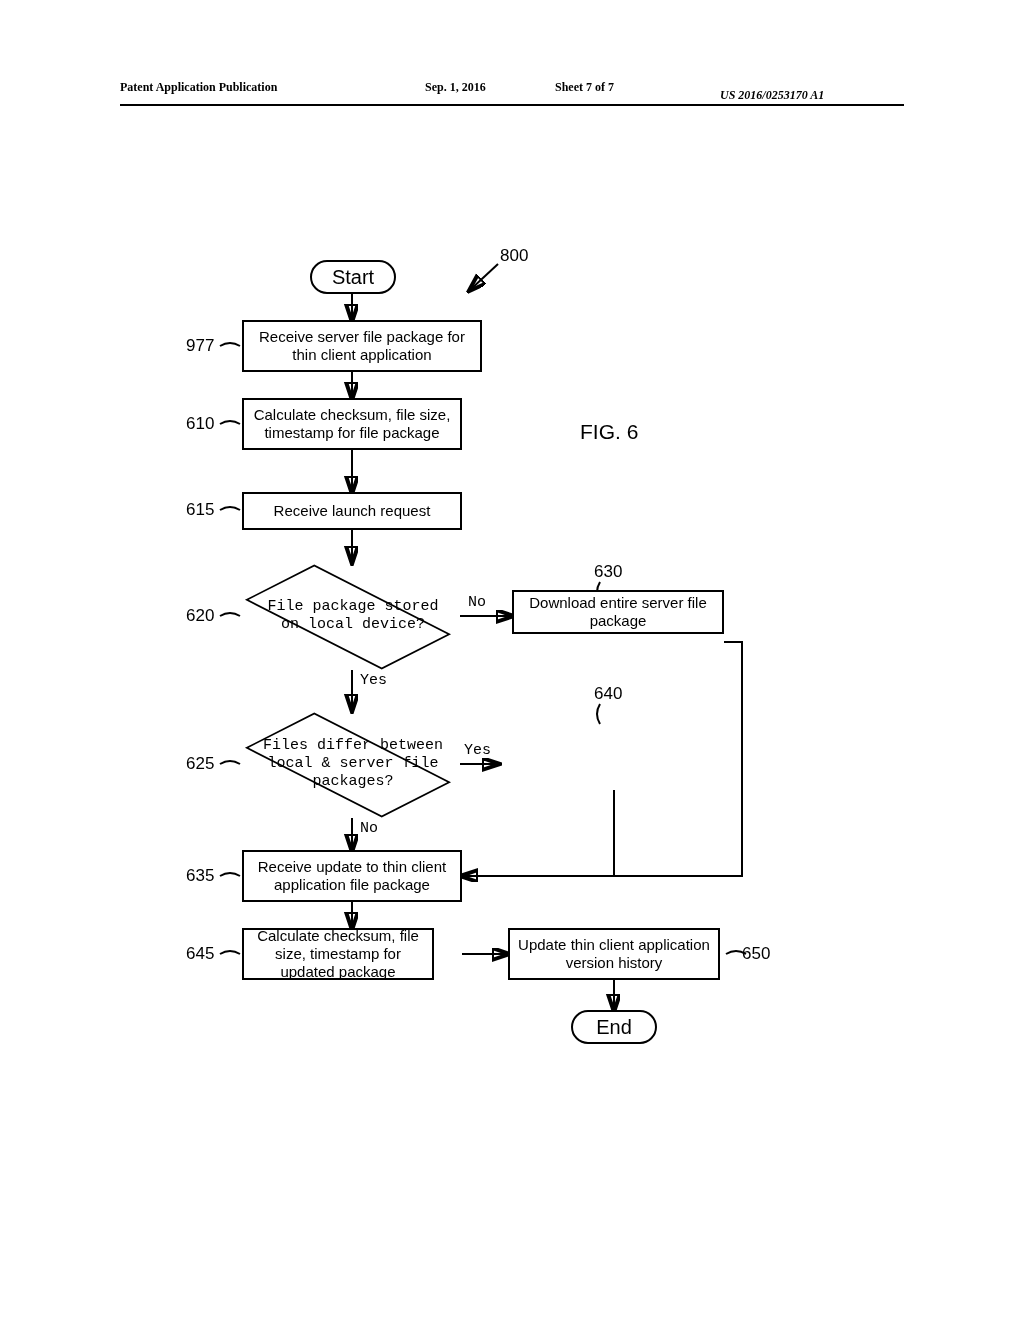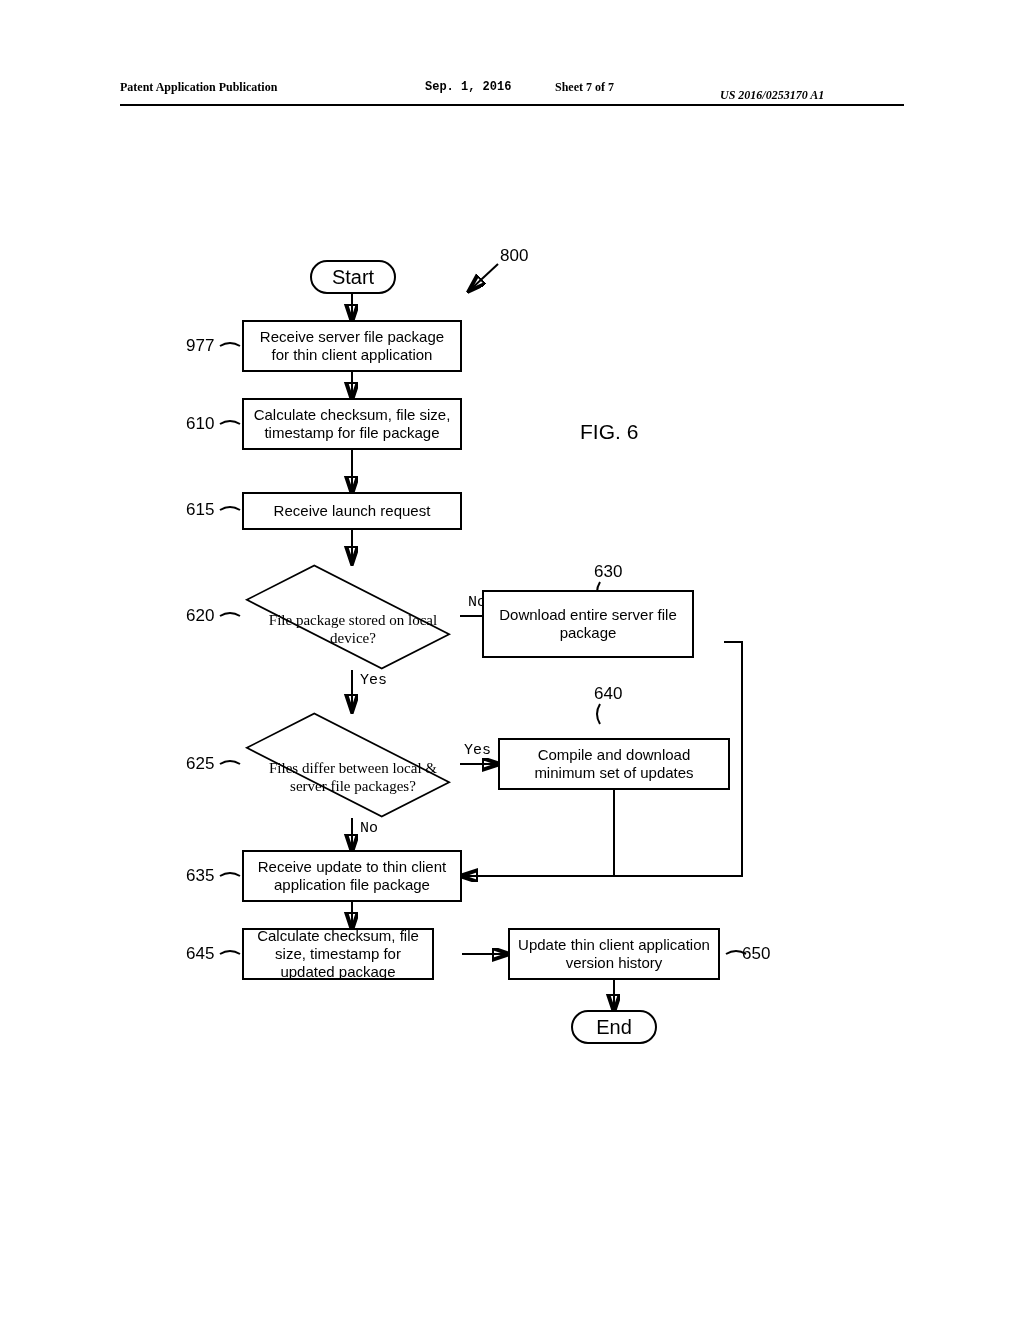--- a/index.html
+++ b/index.html
@@ -5,34 +5,34 @@
   * { box-sizing: border-box; margin: 0; padding: 0; }
   html, body { width: 1024px; height: 1320px; background: #fff; font-family: "Times New Roman", Times, serif; }
   .page { position: relative; width: 1024px; height: 1320px; }
   .header { position: absolute; top: 80px; left: 0; width: 1024px; }
   .header-line { position: absolute; top: 24px; left: 120px; width: 784px; border-top: 2px solid #000; }
   .hdr-text { position: absolute; font-size: 12px; font-weight: bold; }
   .figure-title { position: absolute; font-size: 21px; font-family: Arial, Helvetica, sans-serif; }
   .box { position: absolute; border: 2px solid #000; display: flex; align-items: center; justify-content: center; text-align: center; font-size: 15px; font-family: Arial, Helvetica, sans-serif; padding: 4px 6px; line-height: 1.2; background: #fff; }
   .terminal { position: absolute; border: 2px solid #000; border-radius: 18px; display: flex; align-items: center; justify-content: center; font-size: 20px; font-family: Arial, Helvetica, sans-serif; background: #fff; }
   .diamond { position: absolute; transform: rotate(45deg); border: 2px solid #000; background: #fff; }
-  .diamond-text { position: absolute; display: flex; align-items: center; justify-content: center; text-align: center; font-size: 15px; font-family: Liberation Serif, serif; line-height: 1.2; margin-top: 13px; }
+  .diamond-text { position: absolute; display: flex; align-items: center; justify-content: center; text-align: center; font-size: 15px; font-family: Liberation Mono, monospace; line-height: 1.2; }
   .ref-label { position: absolute; font-size: 17px; font-family: Arial, Helvetica, sans-serif; }
   .small-label { position: absolute; font-size: 15px; font-family: Liberation Mono, monospace; }
   svg.flow { position: absolute; top: 0; left: 0; width: 1024px; height: 1320px; pointer-events: none; }
   svg.flow line, svg.flow path { stroke: #000; stroke-width: 2; fill: none; }
 </style>
 </head>
 <body>
 
 <div class="page">
 
   <div class="header">
     <div class="hdr-text" style="left:120px; top:0;">Patent Application Publication</div>
-    <div class="hdr-text" style="left:425px; top:0;font-family:Liberation Mono, monospace;">Sep. 1, 2016</div>
+    <div class="hdr-text" style="left:425px; top:0;">Sep. 1, 2016</div>
     <div class="hdr-text" style="left:555px; top:0;">Sheet 7 of 7</div>
     <div class="hdr-text" style="left:720px; top:8px;font-style:italic;">US 2016/0253170 A1</div>
     <div class="header-line"></div>
   </div>
 
   <div class="figure-title" style="left:580px; top:420px;">FIG. 6</div>
 
   <svg class="flow">
     <defs>
       <marker id="arrow" markerWidth="10" markerHeight="10" refX="8" refY="3" orient="auto" markerUnits="strokeWidth">
@@ -89,55 +89,52 @@
     <path d="M 726 954 q 10 -6 20 0"></path>
   </svg>
 
   <div class="terminal" style="left:310px; top:260px; width:86px; height:34px;">
     <span>Start</span>
   </div>
 
   <div class="ref-label" style="left:500px; top:246px;">800</div>
 
   <div class="ref-label" style="left:186px; top:336px;">977</div>
-  <div class="box" style="left:242px; top:320px; width:220px; height:52px;">
+  <div class="box" style="left:242px; top:320px; width:240px; height:52px;">
     <span>Receive server file package for thin client application</span>
   </div>
 
   <div class="ref-label" style="left:186px; top:414px;">610</div>
   <div class="box" style="left:242px; top:398px; width:220px; height:52px;">
     <span>Calculate checksum, file size, timestamp for file package</span>
   </div>
 
   <div class="ref-label" style="left:186px; top:500px;">615</div>
   <div class="box" style="left:242px; top:492px; width:220px; height:38px;">
     <span>Receive launch request</span>
   </div>
 
   <div class="ref-label" style="left:186px; top:606px;">620</div>
   <div class="diamond" style="left:275px; top:580px; width:146px; height:74px; transform:rotate(45deg) skew(-18deg,-18deg);"></div>
   <div class="diamond-text" style="left:258px; top:590px; width:190px; height:52px;">File package stored on local device?</div>
   <div class="small-label" style="left:468px; top:594px;">No</div>
   <div class="small-label" style="left:360px; top:672px;">Yes</div>
 
   <div class="ref-label" style="left:594px; top:562px;">630</div>
-  <div class="box" style="left:482px; top:590px; width:212px; height:68px;">
+  <div class="box" style="left:512px; top:590px; width:212px; height:44px;">
     <span>Download entire server file package</span>
   </div>
 
   <div class="ref-label" style="left:186px; top:754px;">625</div>
   <div class="diamond" style="left:275px; top:728px; width:146px; height:74px; transform:rotate(45deg) skew(-18deg,-18deg);"></div>
   <div class="diamond-text" style="left:256px; top:731px; width:194px; height:66px;">Files differ between local &amp; server file packages?</div>
   <div class="small-label" style="left:464px; top:742px;">Yes</div>
   <div class="small-label" style="left:360px; top:820px;">No</div>
 
   <div class="ref-label" style="left:594px; top:684px;">640</div>
-  <div class="box" style="left:498px; top:738px; width:232px; height:52px;">
-    <span>Compile and download minimum set of updates</span>
-  </div>
 
   <div class="ref-label" style="left:186px; top:866px;">635</div>
   <div class="box" style="left:242px; top:850px; width:220px; height:52px;">
     <span>Receive update to thin client application file package</span>
   </div>
 
   <div class="ref-label" style="left:186px; top:944px;">645</div>
   <div class="box" style="left:242px; top:928px; width:192px; height:52px;">
     <span>Calculate checksum, file size, timestamp for updated package</span>
   </div>

